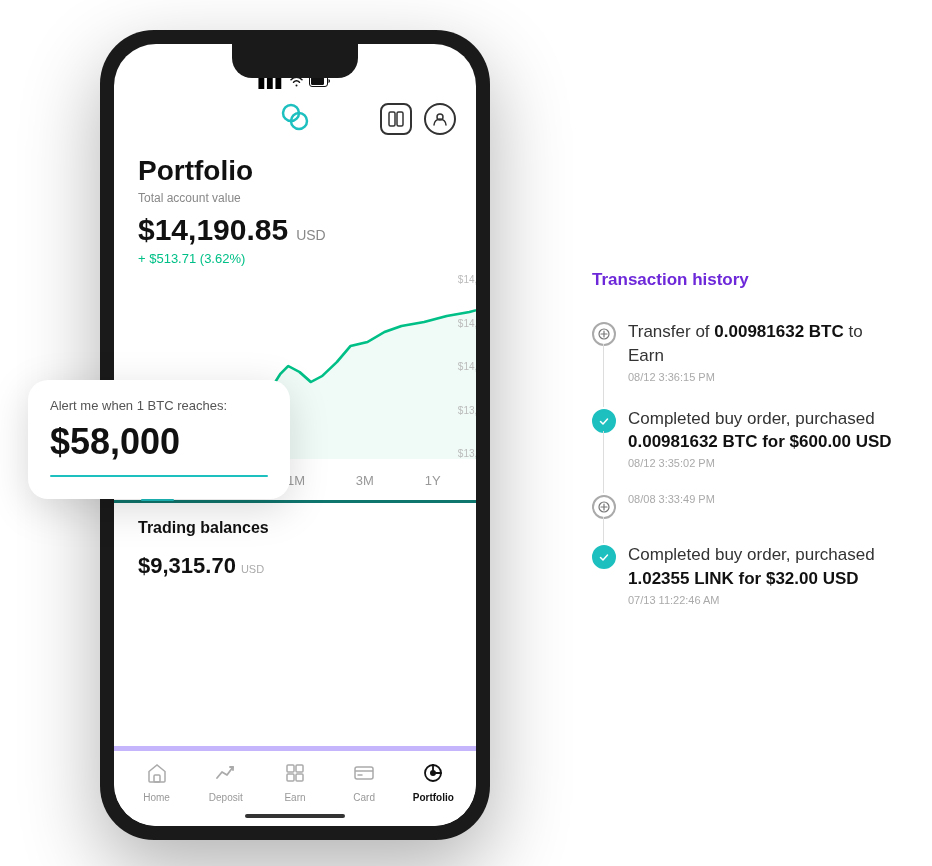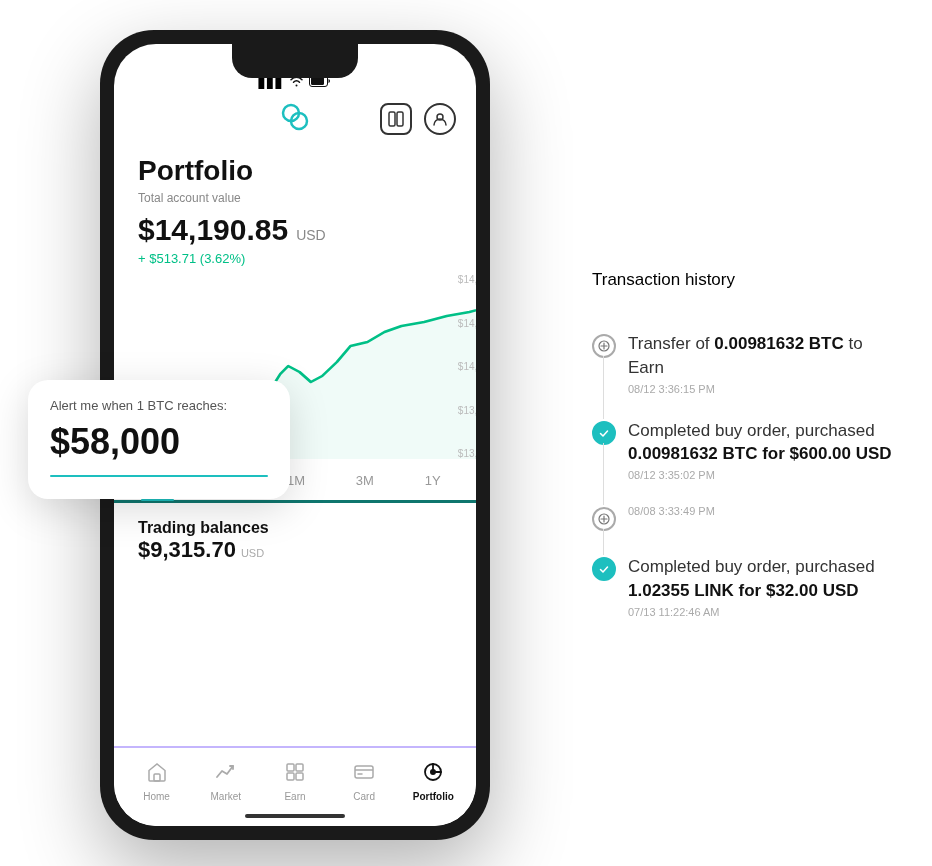--- a/index.html
+++ b/index.html
@@ -188,21 +188,21 @@
     }
 
     
     .trading-section {
       padding: 16px 24px 8px;
     }
     .trading-title {
       font-size: 16px;
       font-weight: 700;
       color: #111;
-      margin-bottom: 0;
+      margin-bottom: 16px;
     }
     .trading-value {
       display: flex;
       align-items: baseline;
       gap: 5px;
     }
     .trading-amount {
       font-size: 22px;
       font-weight: 700;
       color: #111;
@@ -212,21 +212,21 @@
       color: #aaa;
     }
 
     
     .bottom-nav {
       position: absolute;
       bottom: 0;
       left: 0; right: 0;
       height: 80px;
       background: white;
-      border-top: 2px solid #c4b5fd;
+      border-top: 5px solid #c4b5fd;
       display: flex;
       justify-content: space-around;
       align-items: center;
       padding: 0 8px 12px;
       border-radius: 0 0 42px 42px;
     }
     .nav-item {
       display: flex;
       flex-direction: column;
       align-items: center;
@@ -285,23 +285,23 @@
     .transaction-panel {
       position: absolute;
       right: 30px;
       top: 270px;
       width: 310px;
       background: white;
       z-index: 3;
     }
     .tx-title {
       font-size: 17px;
-      font-weight: 400;
-      color: #000000;
-      margin-bottom: 30px;
+      font-weight: 700;
+      color: #6d28d9;
+      margin-bottom: 18px;
     }
     .tx-list { display: flex; flex-direction: column; gap: 0; }
     .tx-item {
       display: flex;
       gap: 12px;
       padding: 12px 0;
       position: relative;
     }
     .tx-item:not(:last-child)::after {
       content: '';
@@ -440,21 +440,21 @@
           </span>
           <span class="nav-label">Home</span>
         </div>
         <div class="nav-item">
           <span class="nav-icon">
             <svg width="22" height="22" viewBox="0 0 22 22" fill="none">
               <polyline points="2,16 7,10 12,13 18,5" stroke="#aaa" stroke-width="1.8" stroke-linecap="round" stroke-linejoin="round" fill="none"></polyline>
               <polyline points="15,5 18,5 18,8" stroke="#aaa" stroke-width="1.8" stroke-linecap="round" stroke-linejoin="round" fill="none"></polyline>
             </svg>
           </span>
-          <span class="nav-label">Market</span>
+          <span class="nav-label">Deposit</span>
         </div>
         <div class="nav-item">
           <span class="nav-icon">
             <svg width="22" height="22" viewBox="0 0 22 22" fill="none">
               <rect x="3" y="3" width="7" height="7" rx="1" stroke="#aaa" stroke-width="1.5"></rect>
               <rect x="12" y="3" width="7" height="7" rx="1" stroke="#aaa" stroke-width="1.5"></rect>
               <rect x="3" y="12" width="7" height="7" rx="1" stroke="#aaa" stroke-width="1.5"></rect>
               <rect x="12" y="12" width="7" height="7" rx="1" stroke="#aaa" stroke-width="1.5"></rect>
             </svg>
           </span>

